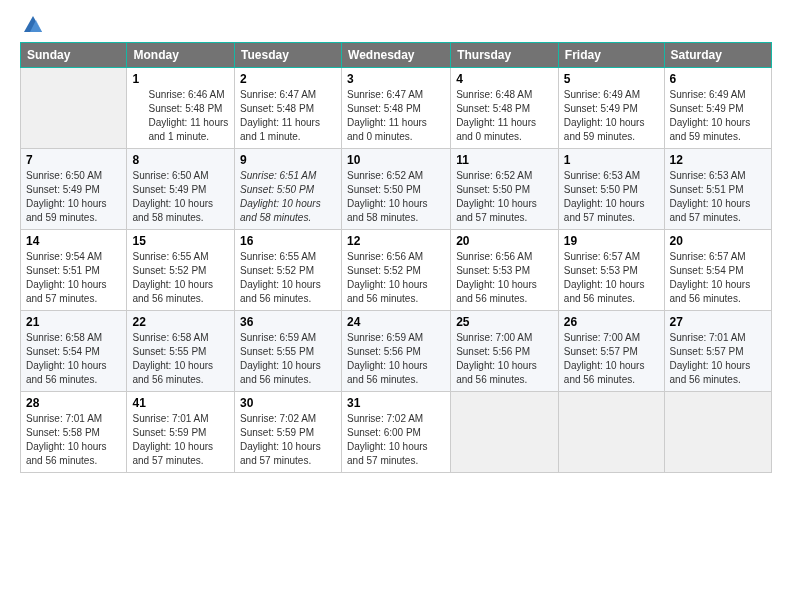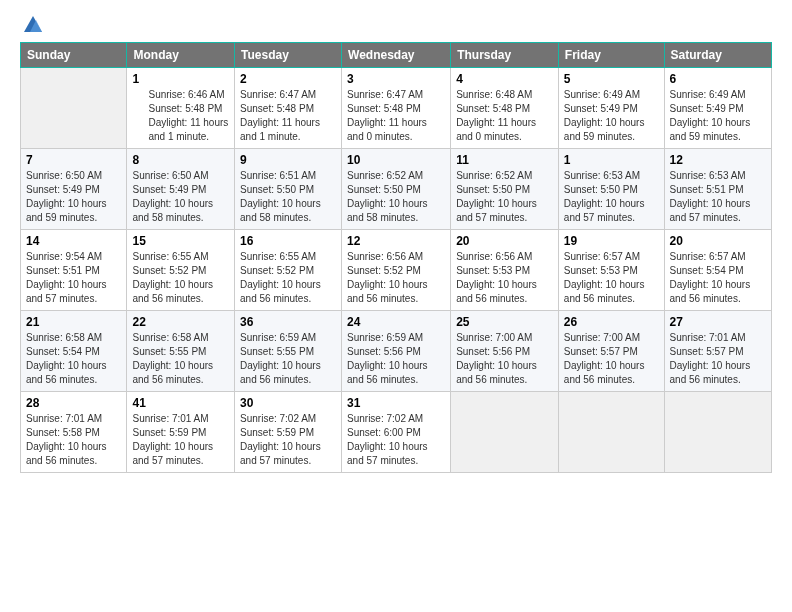--- a/index.html
+++ b/index.html
@@ -167,21 +167,21 @@
           </td>
           <td>
             <span class="day-num">8</span>
             <div class="day-info" style="white-space: pre-line;">Sunrise: 6:50 AM
 Sunset: 5:49 PM
 Daylight: 10 hours
 and 58 minutes.</div>
           </td>
           <td>
             <span class="day-num">9</span>
-            <div class="day-info" style="white-space: pre-line;">Sunrise: 6:51 AM
+            <div class="day-info" style="white-space: pre-line; font-style: italic;">Sunrise: 6:51 AM
 Sunset: 5:50 PM
 Daylight: 10 hours
 and 58 minutes.</div>
           </td>
           <td>
             <span class="day-num">10</span>
             <div class="day-info" style="white-space: pre-line;">Sunrise: 6:52 AM
 Sunset: 5:50 PM
 Daylight: 10 hours
 and 58 minutes.</div>

